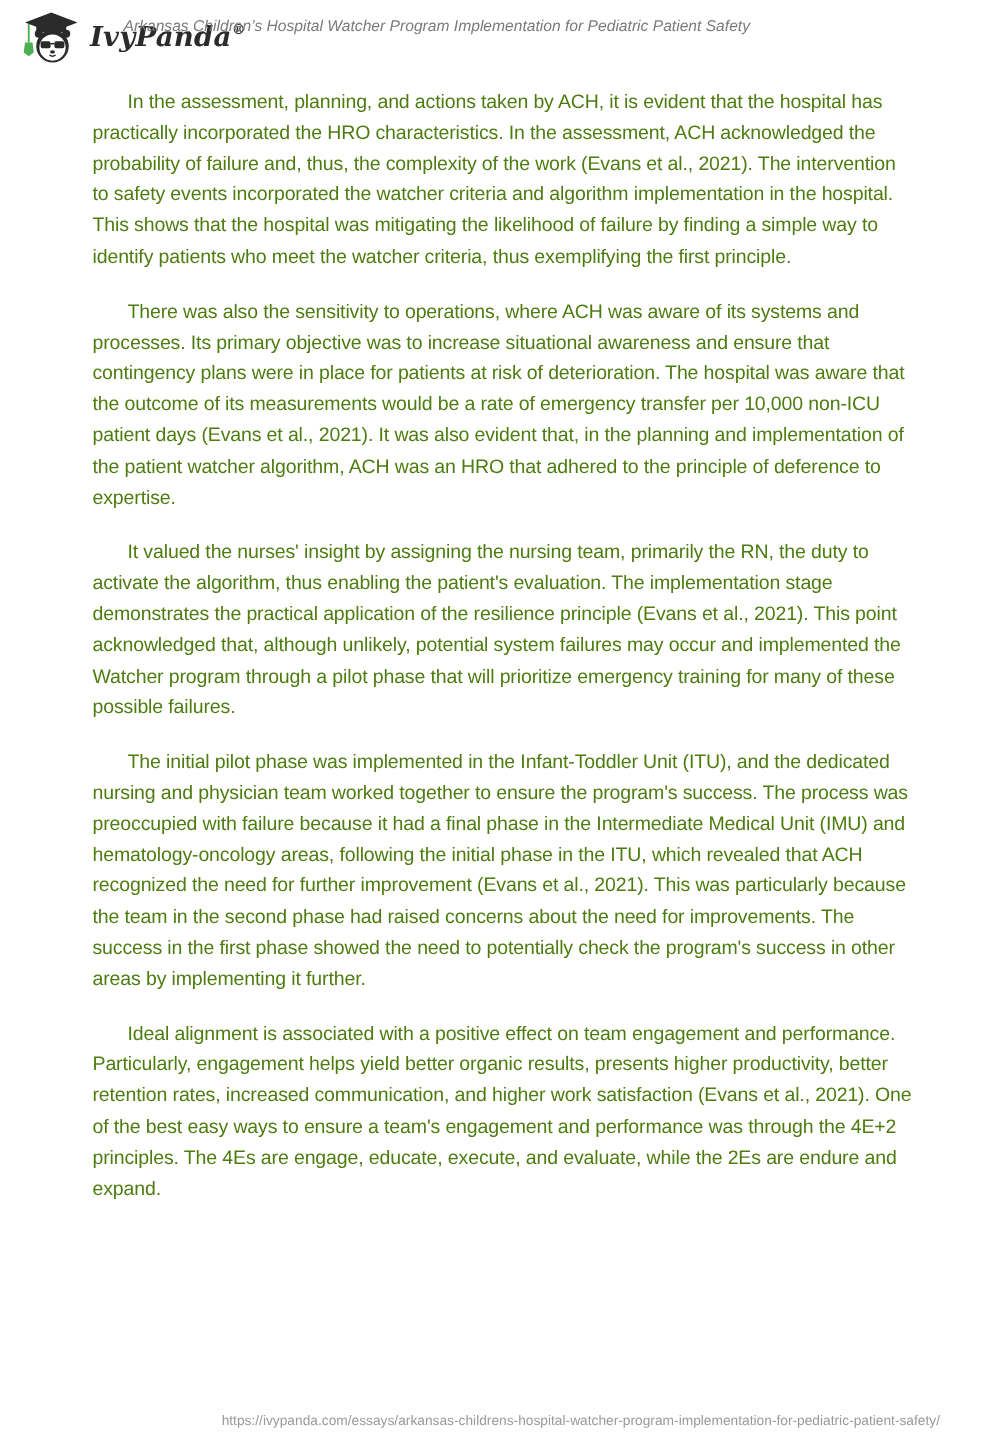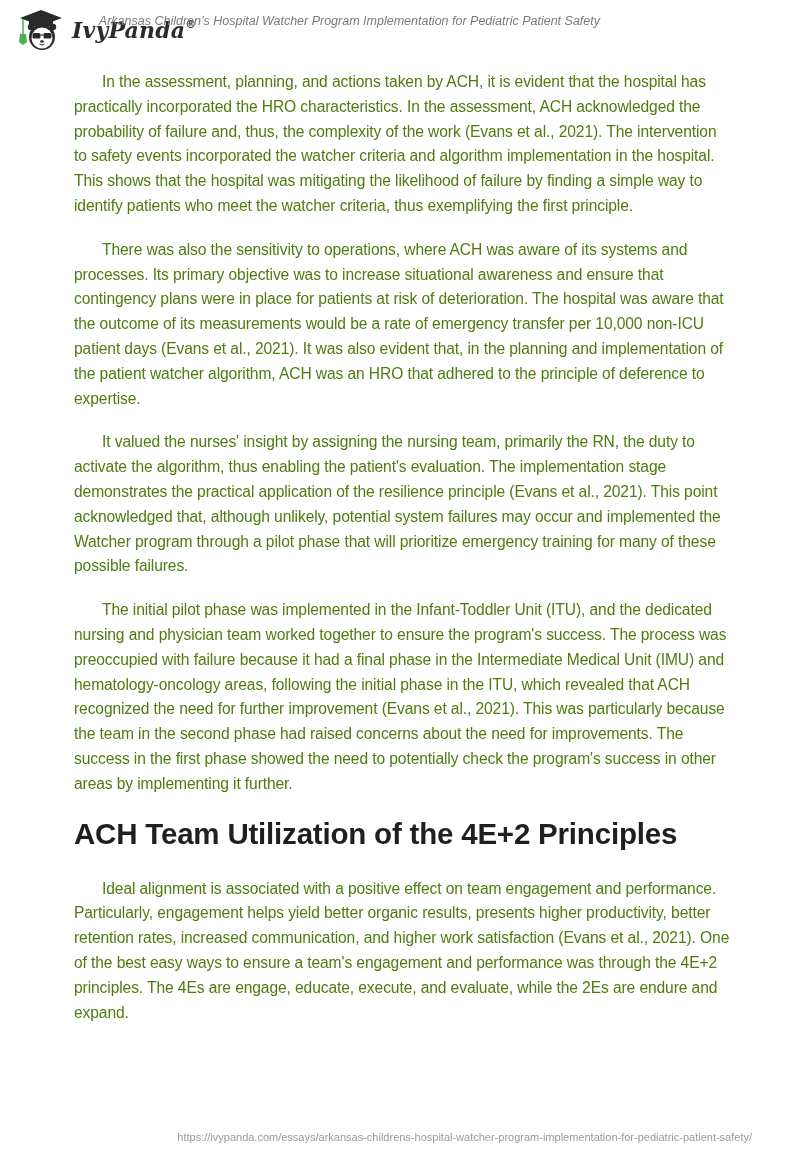--- a/index.html
+++ b/index.html
@@ -46,17 +46,16 @@
     <span class="logo-text"><span>IvyPanda</span><sup>®</sup></span>
   </div>
   <div class="doc-title">Arkansas Children’s Hospital Watcher Program Implementation for Pediatric Patient Safety</div>
 </div>
 
 <div class="content">
   <p class="para">In the assessment, planning, and actions taken by ACH, it is evident that the hospital has practically incorporated the HRO characteristics. In the assessment, ACH acknowledged the probability of failure and, thus, the complexity of the work (Evans et al., 2021). The intervention to safety events incorporated the watcher criteria and algorithm implementation in the hospital. This shows that the hospital was mitigating the likelihood of failure by finding a simple way to identify patients who meet the watcher criteria, thus exemplifying the first principle.</p>
   <p class="para">There was also the sensitivity to operations, where ACH was aware of its systems and processes. Its primary objective was to increase situational awareness and ensure that contingency plans were in place for patients at risk of deterioration. The hospital was aware that the outcome of its measurements would be a rate of emergency transfer per 10,000 non-ICU patient days (Evans et al., 2021). It was also evident that, in the planning and implementation of the patient watcher algorithm, ACH was an HRO that adhered to the principle of deference to expertise.</p>
   <p class="para">It valued the nurses' insight by assigning the nursing team, primarily the RN, the duty to activate the algorithm, thus enabling the patient's evaluation. The implementation stage demonstrates the practical application of the resilience principle (Evans et al., 2021). This point acknowledged that, although unlikely, potential system failures may occur and implemented the Watcher program through a pilot phase that will prioritize emergency training for many of these possible failures.</p>
   <p class="para">The initial pilot phase was implemented in the Infant-Toddler Unit (ITU), and the dedicated nursing and physician team worked together to ensure the program's success. The process was preoccupied with failure because it had a final phase in the Intermediate Medical Unit (IMU) and hematology-oncology areas, following the initial phase in the ITU, which revealed that ACH recognized the need for further improvement (Evans et al., 2021). This was particularly because the team in the second phase had raised concerns about the need for improvements. The success in the first phase showed the need to potentially check the program's success in other areas by implementing it further.</p>
-  <h2 class="section">ACH Team Utilization of the 4E+2 Principles</h2>
   <p class="para">Ideal alignment is associated with a positive effect on team engagement and performance. Particularly, engagement helps yield better organic results, presents higher productivity, better retention rates, increased communication, and higher work satisfaction (Evans et al., 2021). One of the best easy ways to ensure a team's engagement and performance was through the 4E+2 principles. The 4Es are engage, educate, execute, and evaluate, while the 2Es are endure and expand.</p>
 </div>
 
 <div class="footer-url">https://ivypanda.com/essays/arkansas-childrens-hospital-watcher-program-implementation-for-pediatric-patient-safety/</div>
 
 </body></html>

